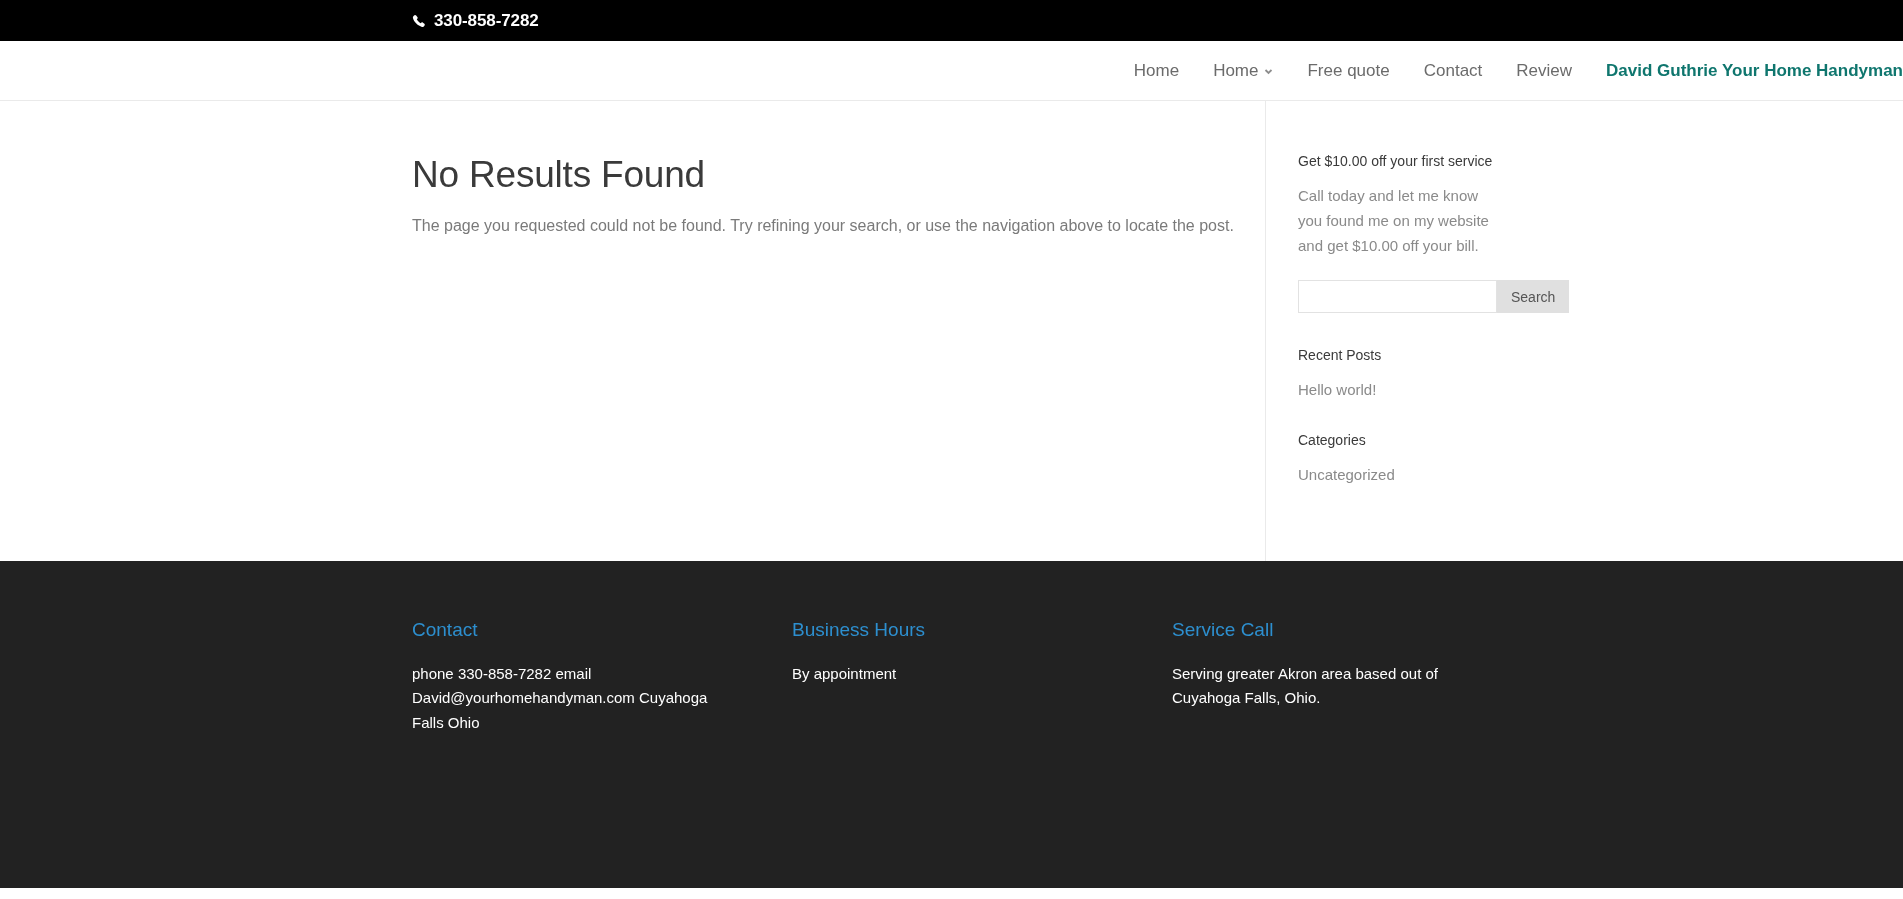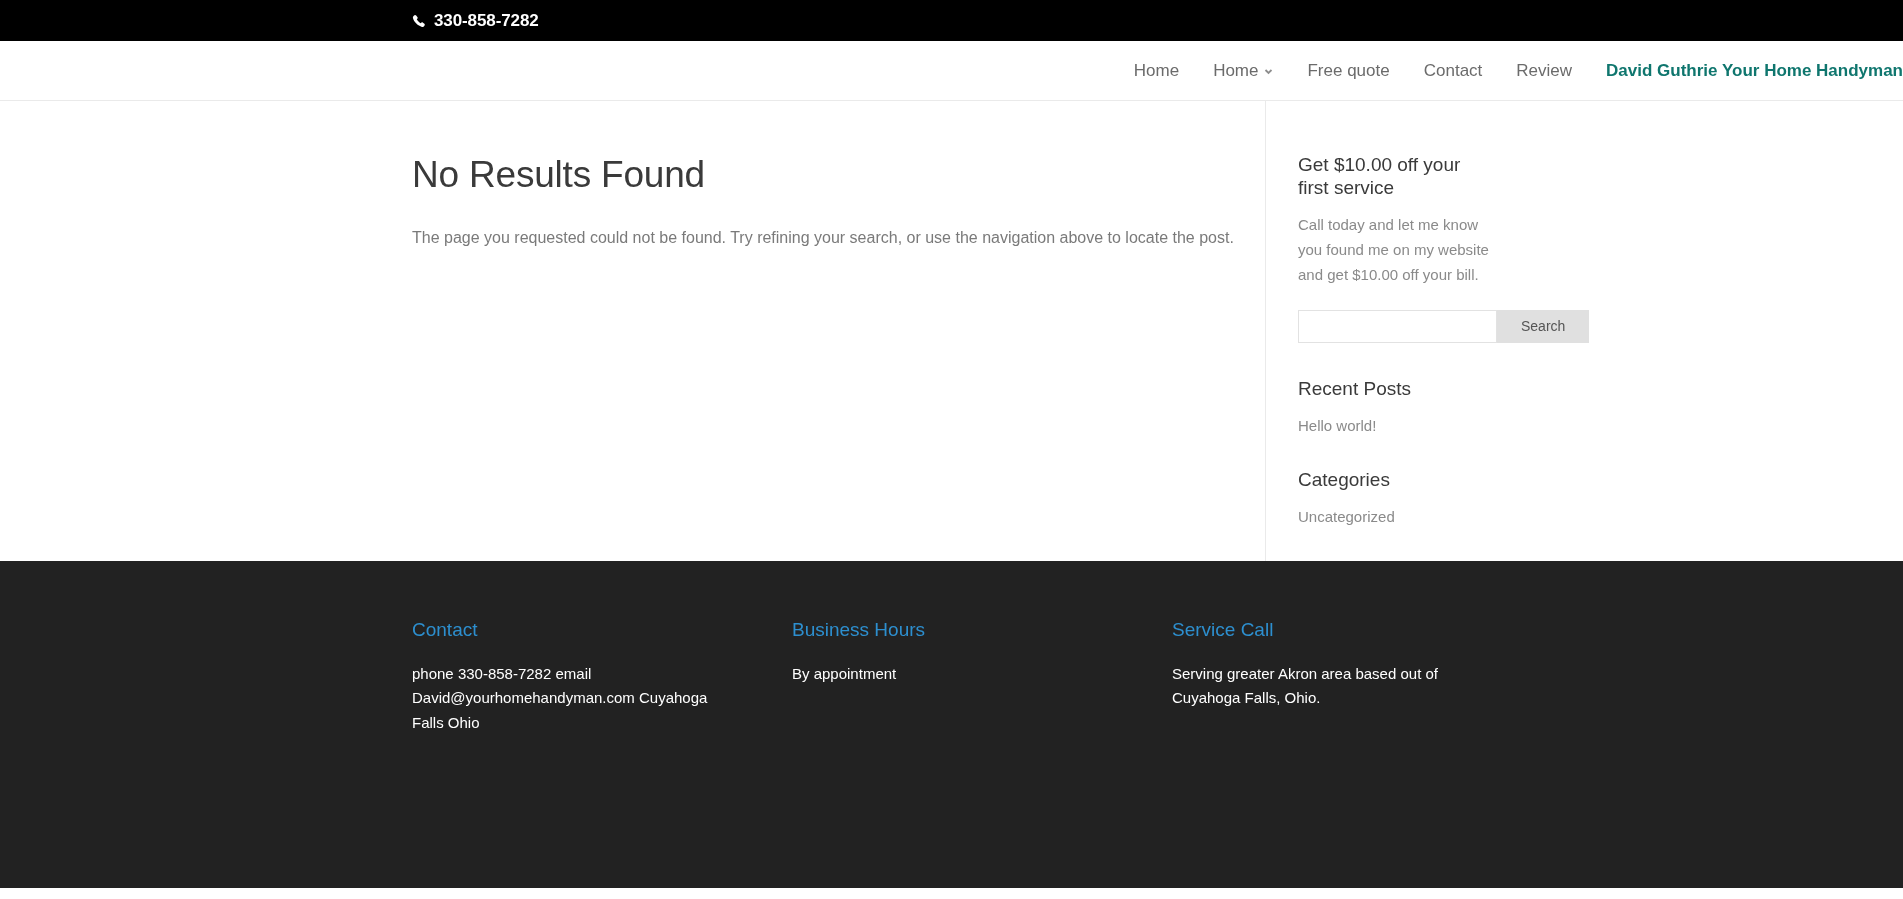--- a/index.html
+++ b/index.html
@@ -93,37 +93,37 @@
     padding: 52px 0 0 412px;
   }
   .page-title {
     font-size: 37px;
     font-weight: 300;
     color: #3a3a3a;
     letter-spacing: -0.2px;
     line-height: 1.2;
   }
   .page-text {
-    margin-top: 28px;
+    margin-top: 16px;
     font-size: 16px;
     color: #7a7a7a;
     line-height: 1.6;
   }
 
   
   .sidebar {
     flex: 1;
     border-left: 1px solid #eaeaea;
     padding: 52px 0 0 32px;
   }
   .sidebar-inner { width: 197px; }
 
   .widget { margin-bottom: 28px; }
   .widget-title {
-    font-size: 19px;
+    font-size: 14px;
     font-weight: 400;
     color: #3a3a3a;
     line-height: 1.22;
     margin-bottom: 14px;
   }
   .widget-text {
     font-size: 15px;
     color: #8a8a8a;
     line-height: 1.65;
   }
@@ -152,21 +152,21 @@
     color: #555;
     padding: 0 8px;
     outline: none;
   }
   .search-button {
     background: #e0e0e0;
     border: none;
     font-family: "Liberation Sans", sans-serif;
     font-size: 14px;
     color: #555555;
-    padding: 0 24px;
+    padding: 0 14px;
     cursor: pointer;
   }
 
   .widget-sep { margin-top: 30px; }
 
   
   .footer {
     background: #222222;
     height: 327px;
     padding: 58px 0 0 0;

